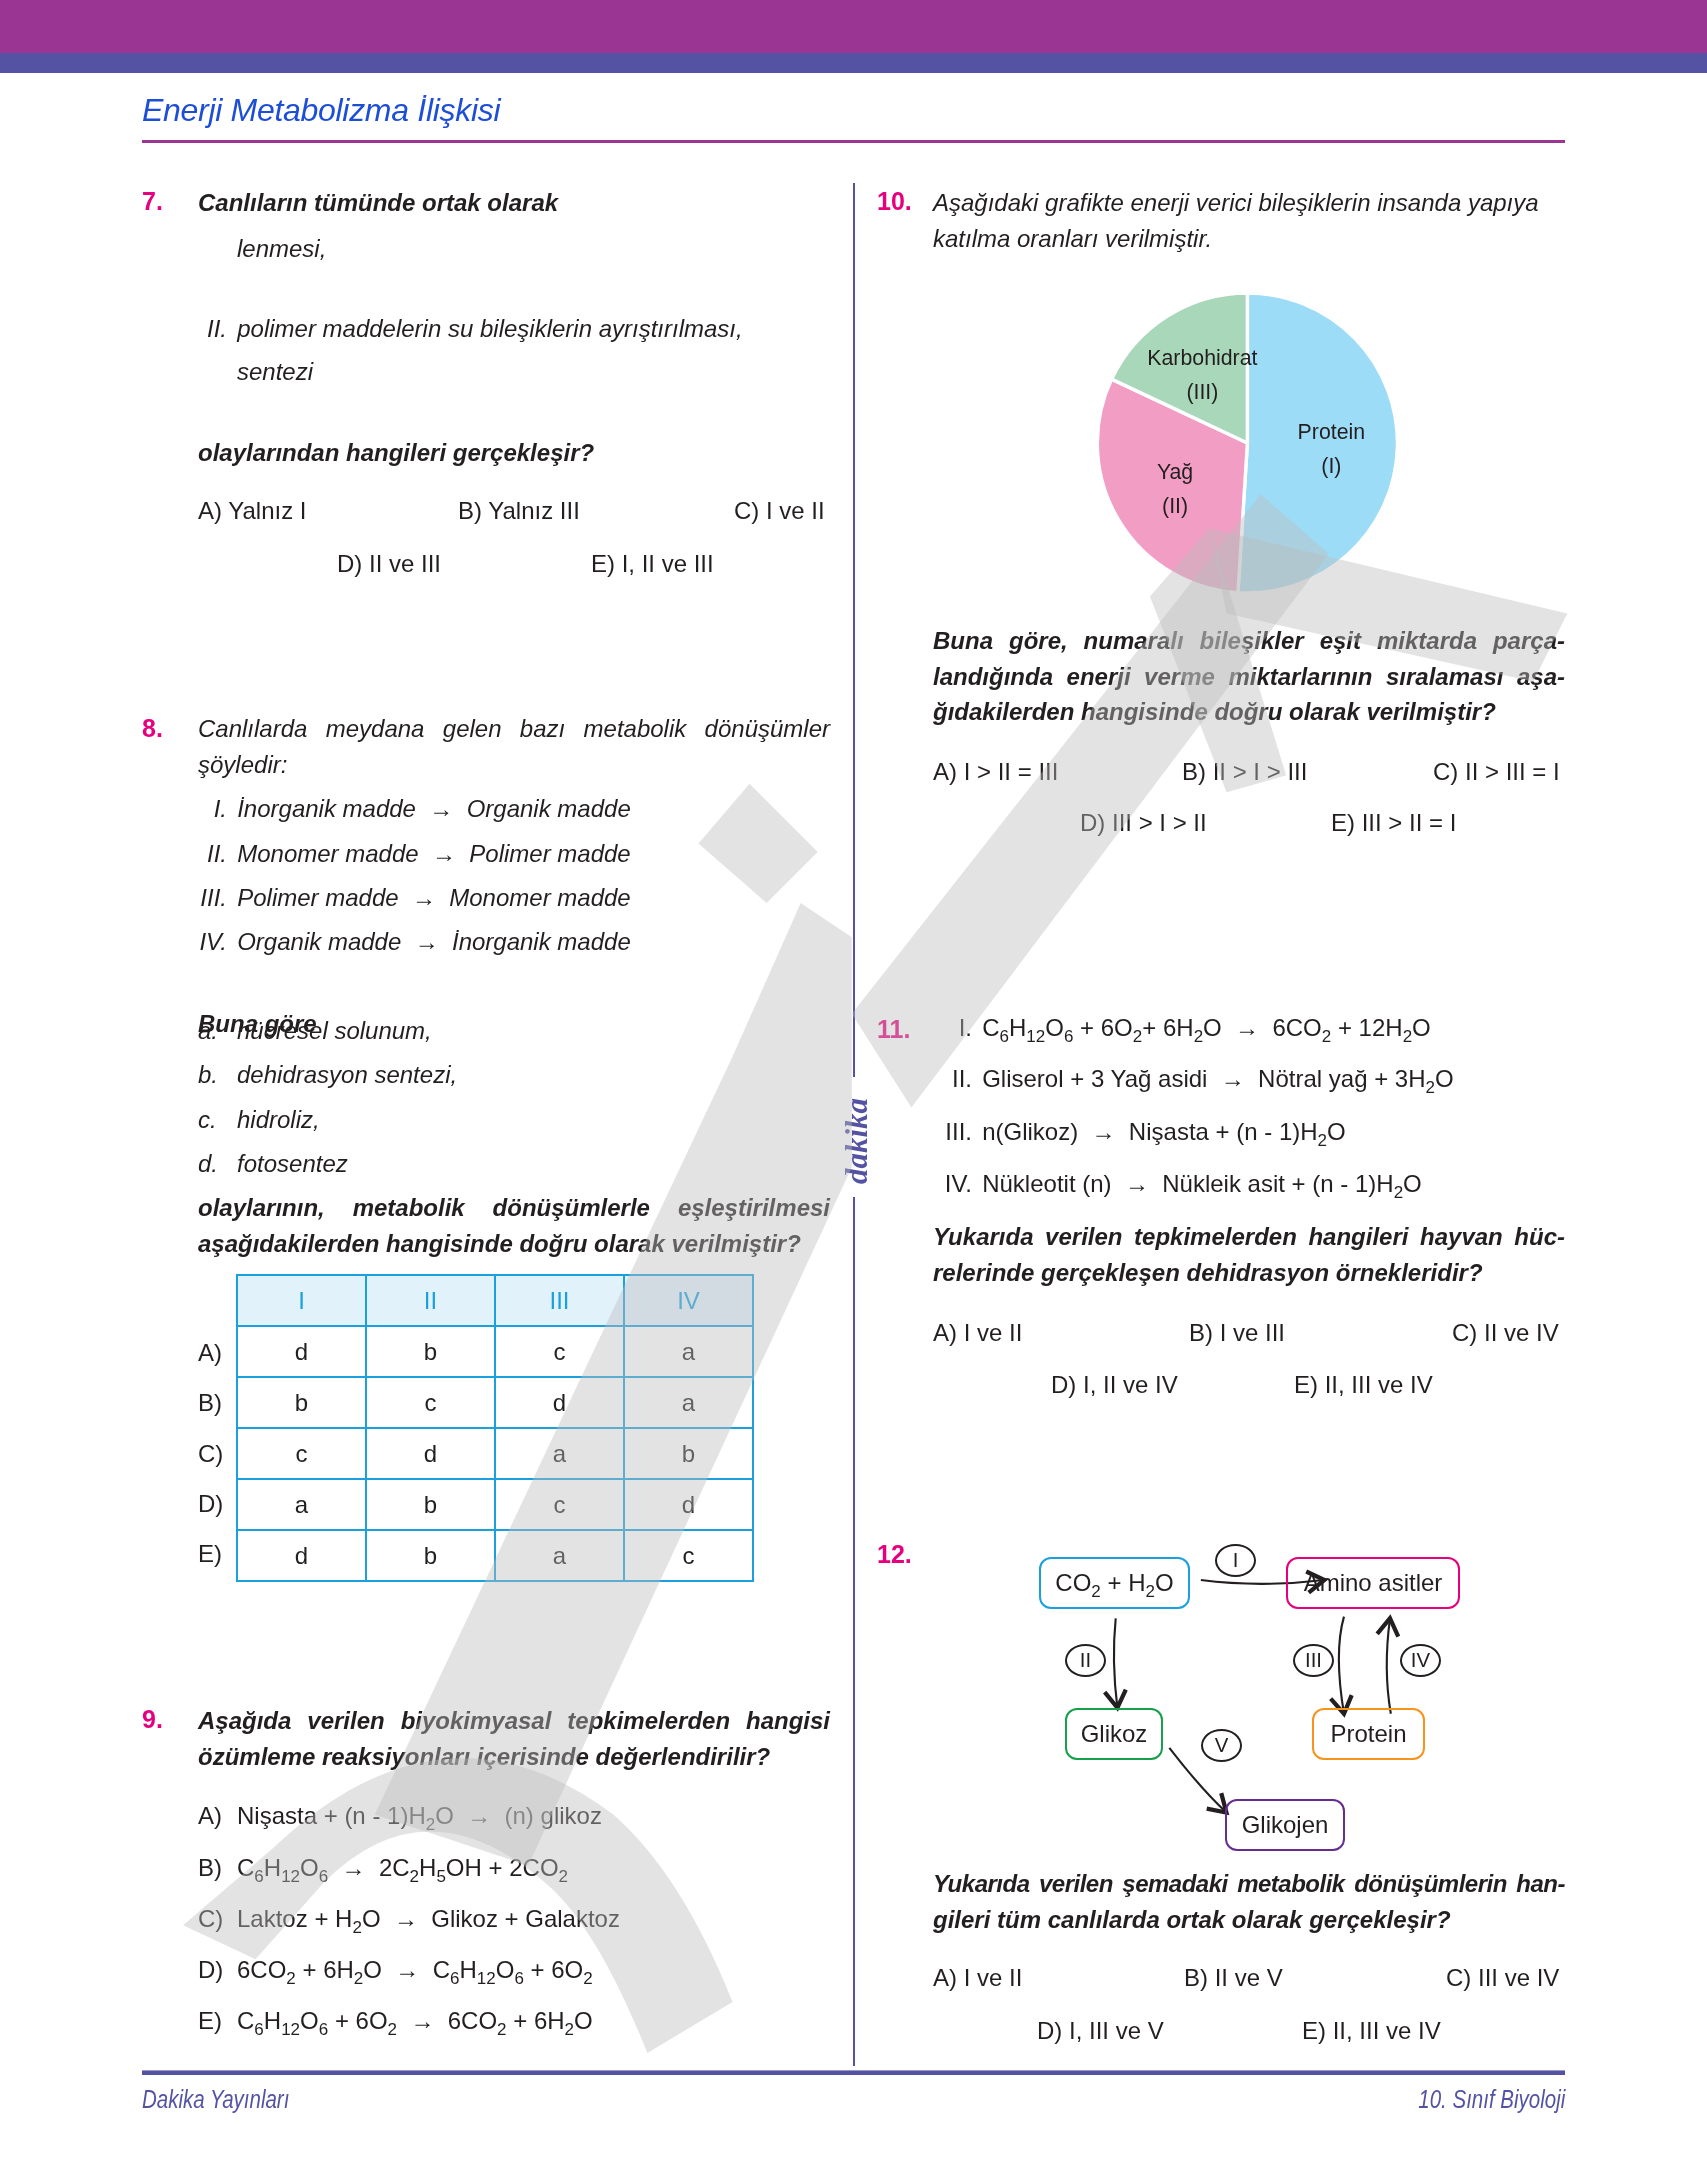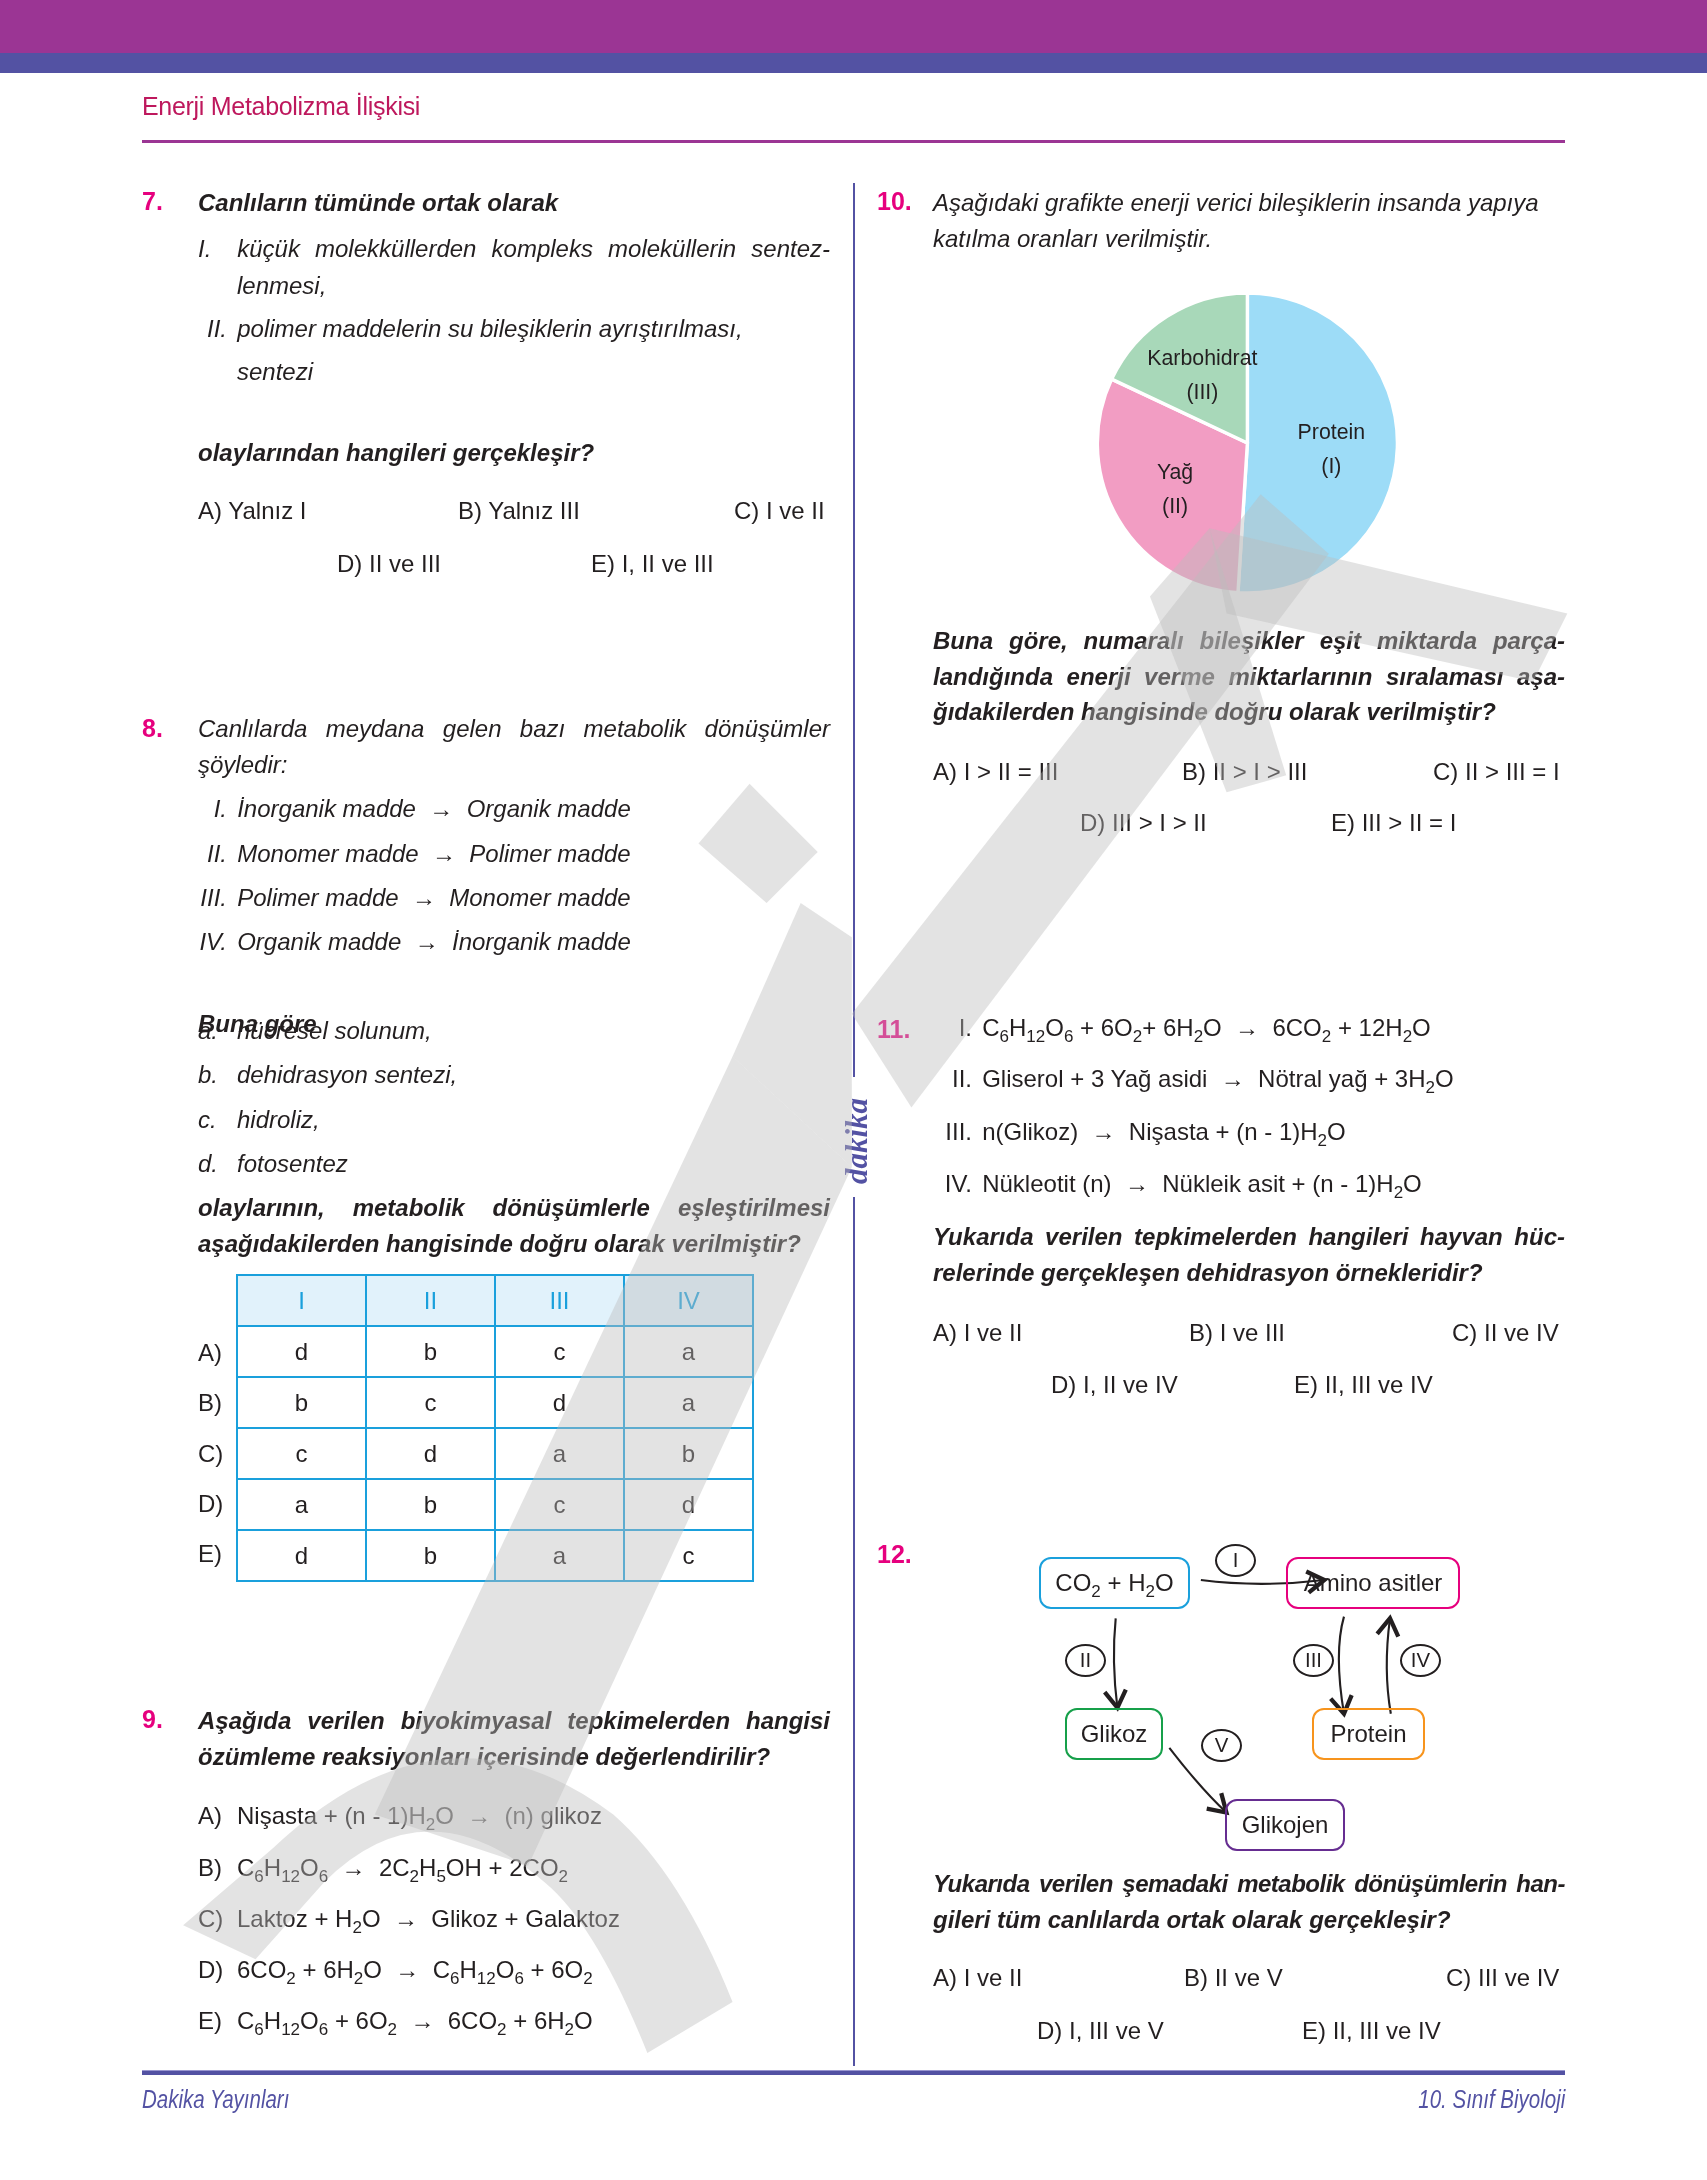--- a/index.html
+++ b/index.html
@@ -2,21 +2,21 @@
 <html style="font-size:13.6px"><head>
 <meta charset="utf-8">
 <style>
   html, body { margin: 0; padding: 0; }
   body {
     width: 1707px; height: 2181px; position: relative; overflow: hidden;
     background: #ffffff; font-family: "Liberation Sans", sans-serif; color: #231f20;
   }
   .topbar { position: absolute; left: 0; top: 0; width: 1707px; height: 53px; background: #9b3594; }
   .topbar2 { position: absolute; left: 0; top: 53px; width: 1707px; height: 20.4px; background: #5352a3; }
-  .page-title { position: absolute; left: 142px; top: 92px; font-size: 25px; color: #be185d; letter-spacing: -0.3px; }
+  .page-title { position: absolute; left: 142px; top: 92px; font-size: 32px; color: #1d4ed8; letter-spacing: -0.3px; font-style: italic; }
   .title-rule { position: absolute; left: 142px; top: 140px; width: 1423px; height: 2.6px; background: #9b3594; }
   .col-divider { position: absolute; left: 853px; width: 1.7px; background: #5352a3; }
   .brand-vertical {
     position: absolute; left: 839px; top: 1090px; width: 31px; height: 102px;
     font-family: "Liberation Serif", serif; font-style: italic; font-weight: bold;
     color: #5352a3; font-size: 31px;
     writing-mode: vertical-rl; transform: rotate(180deg); text-align: center;
   }
   .watermark { position: absolute; left: 0; top: 0; width: 1707px; height: 2181px; pointer-events: none; }
   .q { position: absolute; font-size: 24px; line-height: 37px; font-style: italic; }
@@ -45,21 +45,20 @@
 <div class="page-title">Enerji Metabolizma İlişkisi</div>
 <div class="title-rule"></div>
 
 <div class="col-divider" style="top:183px;height:894px;"></div>
 <div class="col-divider" style="top:1197px;height:869px;"></div>
 <div class="brand-vertical">dakika</div>
 
 <div class="qnum" style="left:142px;top:187px;">7.</div>
 <div class="q bold" style="left:198px;top:184px;">Canlıların tümünde ortak olarak</div>
 <div class="q" style="left:198px;top:230px;width:632px;">
-  <div class="just"><span class="roman" style="width:29px;">I.</span><span>küçük molekküllerden kompleks moleküllerin sentez-</span></div>
   <div style="padding-left:39px;">lenmesi,</div>
 </div>
 <div class="q" style="left:198px;top:310px;width:632px;">
   <span class="roman" style="width:29px;">II.</span><span>polimer maddelerin su bileşiklerin ayrıştırılması,</span>
 </div>
 <div class="q" style="left:198px;top:353px;width:632px;">
   <div style="padding-left:39px;">sentezi</div>
 </div>
 <div class="q bold" style="left:198px;top:434px;">olaylarından hangileri gerçekleşir?</div>
 <div class="opt" style="left:198px;top:497px;">A) Yalnız I</div>

